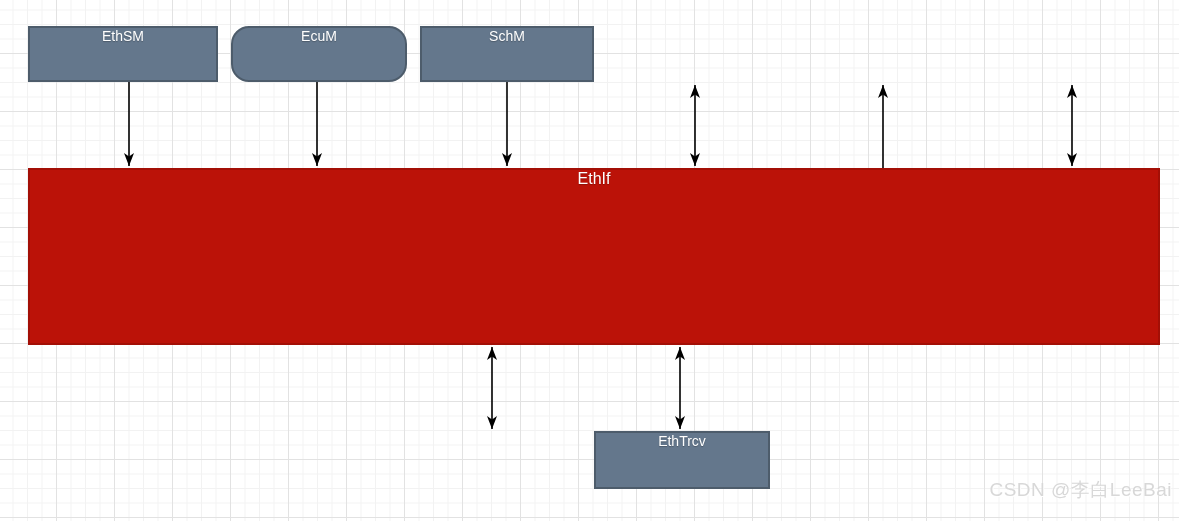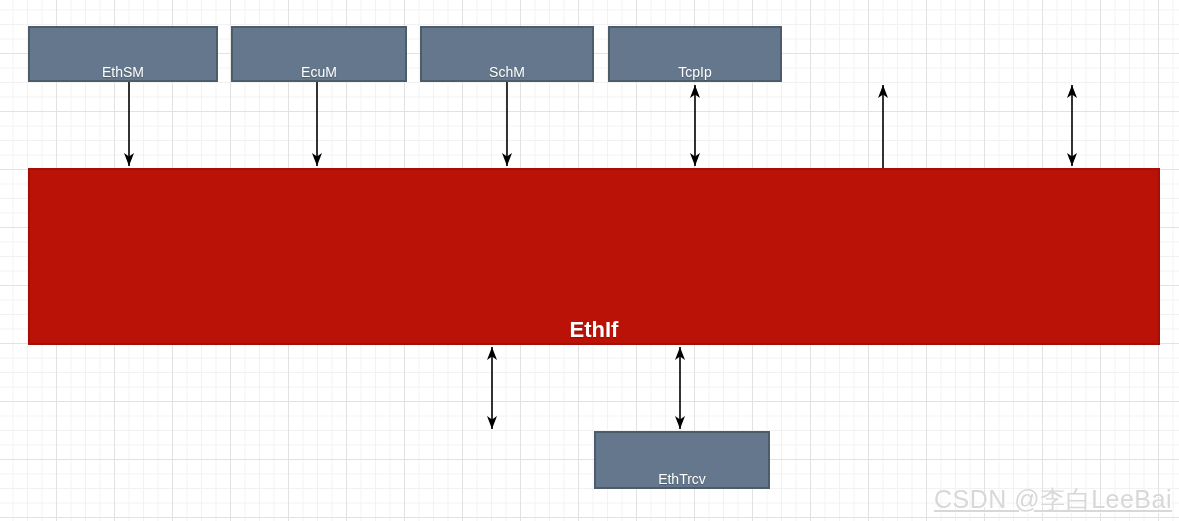--- a/index.html
+++ b/index.html
@@ -18,49 +18,48 @@
     background-size: 58px 58px, 58px 58px, 14.5px 14.5px, 14.5px 14.5px;
     background-position: -2px -5px;
   }
   .module {
     position: absolute;
     box-sizing: border-box;
     background: #64778C;
     border: 2px solid #4D5C6B;
     color: #ffffff;
     display: flex;
-    align-items: flex-end;
+    align-items: flex-start;
     justify-content: center;
     font-size: 14px;
     text-shadow: 0 1px 1px rgba(0,0,0,0.25);
   }
   .module.ethif {
     background: #BB1208;
     border: 2px solid #A30F06;
-    font-weight: bold;
-    font-size: 22px;
+    font-weight: normal;
+    font-size: 16px;
   }
   .arrows {
     position: absolute;
     left: 0; top: 0;
     width: 1179px;
     height: 521px;
     pointer-events: none;
   }
   .arrows line { stroke: #000000; stroke-width: 1.6px; }
   .watermark {
     position: absolute;
     right: 7px;
-    bottom: 5px;
+    bottom: 18px;
     color: #D8D8D8;
-    font-size: 25px;
+    font-size: 19px;
     letter-spacing: 0.5px;
     text-shadow: 1px 1px 0 #ffffff;
     white-space: nowrap;
-    text-decoration: underline;
   }
 </style>
 </head>
 <body>
 
 <div class="canvas">
 
   <svg class="arrows" xmlns="http://www.w3.org/2000/svg">
     <defs>
       <marker id="ah" markerUnits="userSpaceOnUse" markerWidth="16" markerHeight="12" refX="13" refY="5" orient="auto-start-reverse">
@@ -73,28 +72,25 @@
     <line x1="695" y1="85" x2="695" y2="166" marker-start="url(#ah)" marker-end="url(#ah)"></line>
     <line x1="883" y1="168" x2="883" y2="85" marker-end="url(#ah)"></line>
     <line x1="1072" y1="85" x2="1072" y2="166" marker-start="url(#ah)" marker-end="url(#ah)"></line>
     <line x1="492" y1="347" x2="492" y2="429" marker-start="url(#ah)" marker-end="url(#ah)"></line>
     <line x1="680" y1="347" x2="680" y2="429" marker-start="url(#ah)" marker-end="url(#ah)"></line>
   </svg>
 
   <div class="module" style="left:28px; top:26px; width:190px; height:56px;">
     <span>EthSM</span>
   </div>
-  <div class="module" style="left:231px; top:26px; width:176px; height:56px;">
+  <div class="module" style="left:231px; top:26px; width:176px; height:56px;border-radius:18px;">
     <span>EcuM</span>
   </div>
   <div class="module" style="left:420px; top:26px; width:174px; height:56px;">
     <span>SchM</span>
-  </div>
-  <div class="module" style="left:608px; top:26px; width:174px; height:56px;">
-    <span>TcpIp</span>
   </div>
 
   <div class="module ethif" style="left:28px; top:168px; width:1132px; height:177px;">
     <span>EthIf</span>
   </div>
 
   <div class="module" style="left:594px; top:431px; width:176px; height:58px;">
     <span>EthTrcv</span>
   </div>
 

